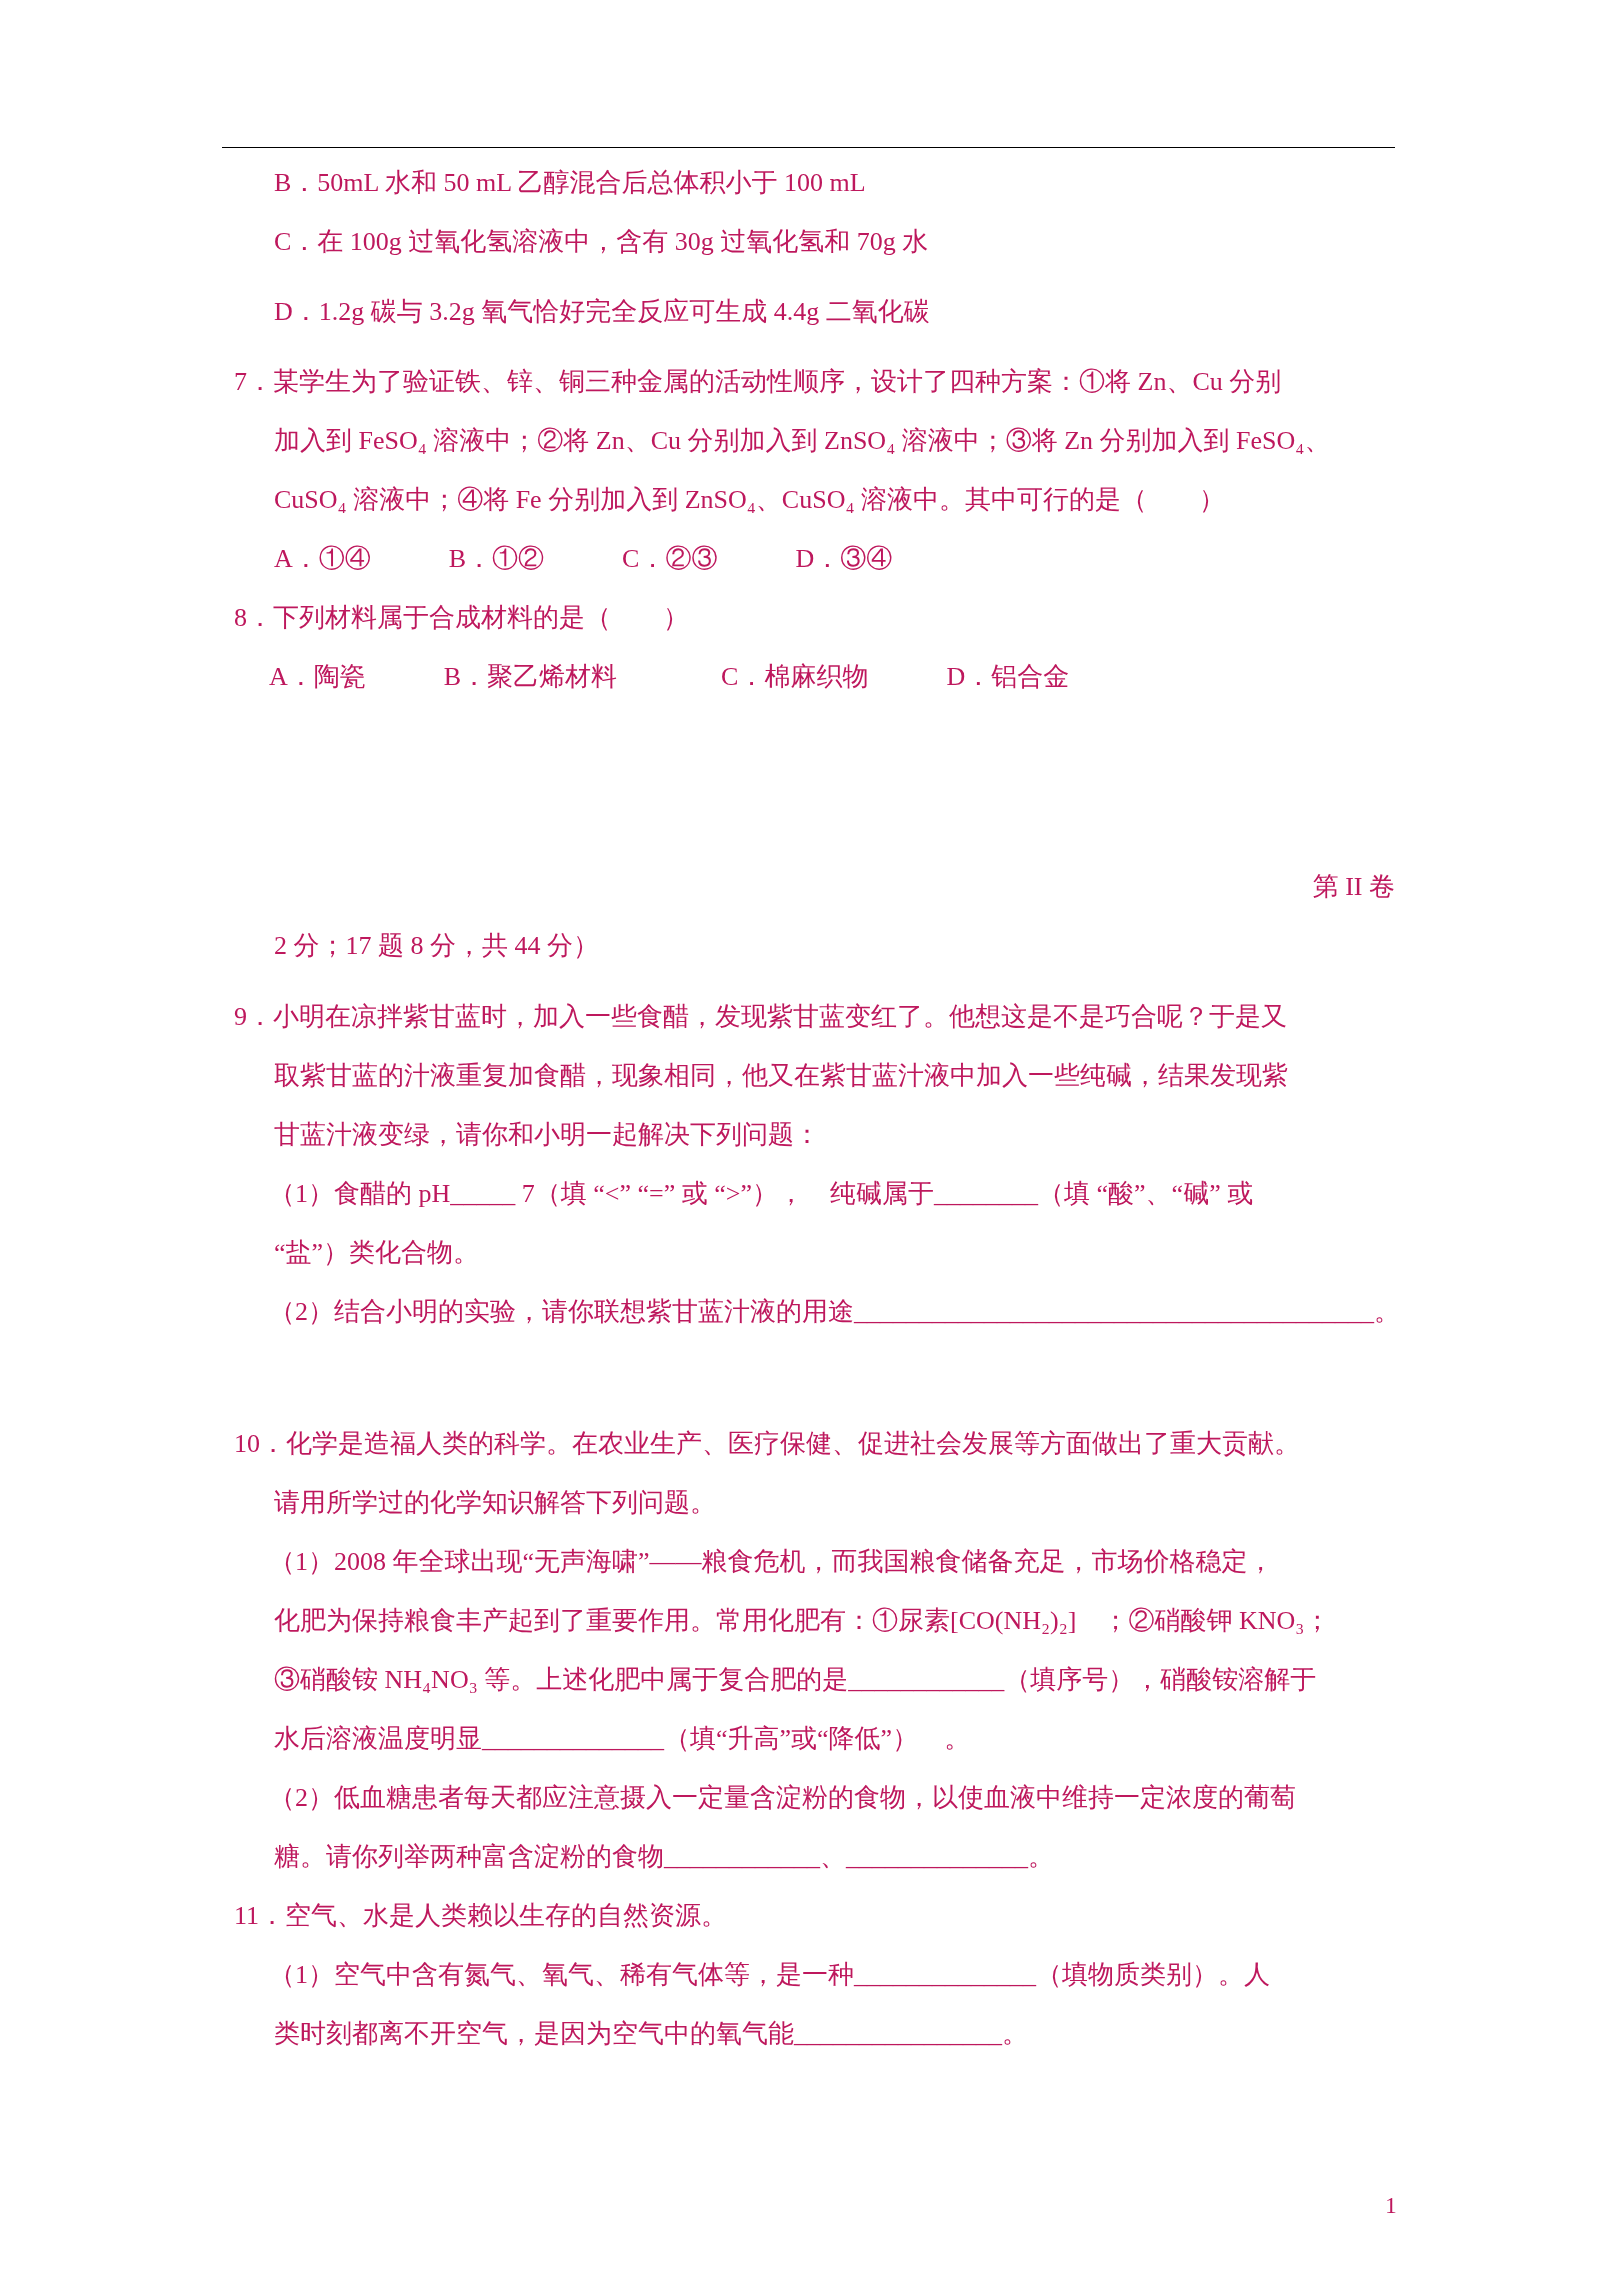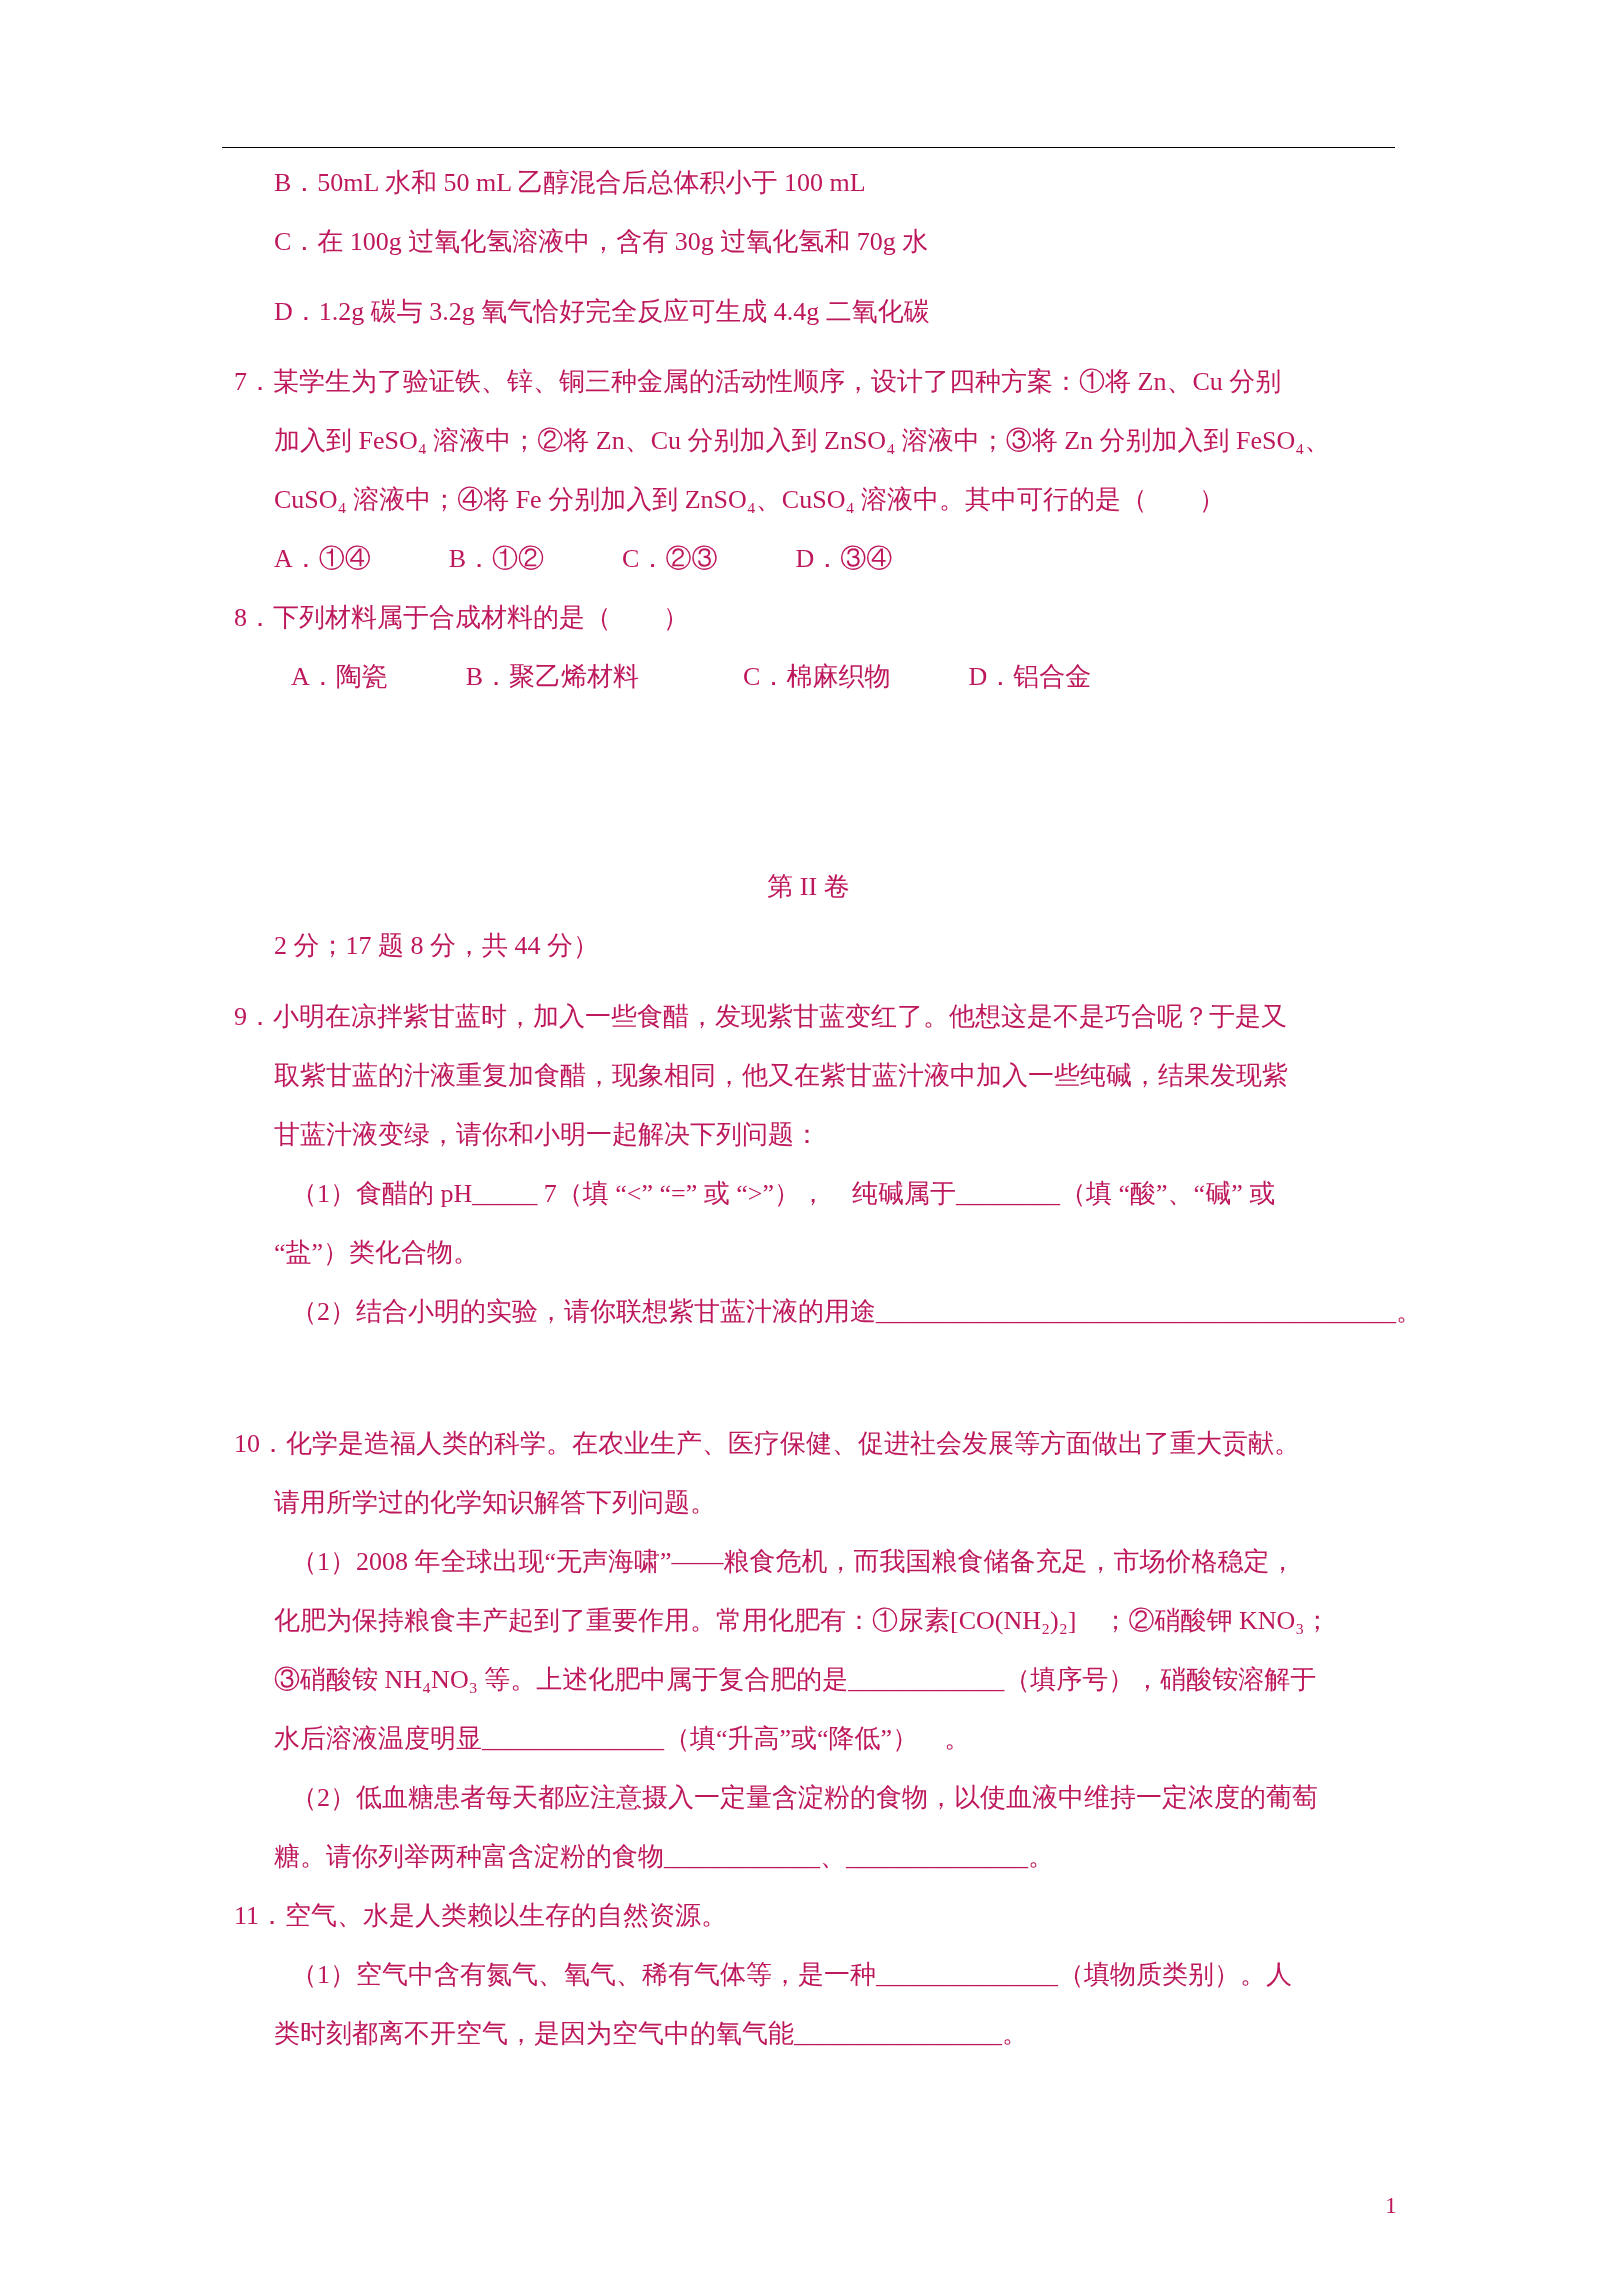--- a/index.html
+++ b/index.html
@@ -33,21 +33,21 @@
   }
 
   .line {
     margin: 0;
     line-height: 59px;
     white-space: pre;
   }
 
   .indent-0 { margin-left: 12px; }
   .indent-1 { margin-left: 52px; }
-  .indent-2 { margin-left: 69px; }
+  .indent-2 { margin-left: 47px; }
 
   .center {
     text-align: center;
     margin-left: 0;
     width: 1173px;
   }
 
   .page-number {
     position: absolute;
     top: 2194px;
@@ -64,21 +64,21 @@
   <div class="content" id="content">
       <p class="line indent-1">B．50mL 水和 50 mL 乙醇混合后总体积小于 100 mL</p>
       <p class="line indent-1">C．在 100g 过氧化氢溶液中，含有 30g 过氧化氢和 70g 水</p>
       <p class="line indent-1" style="margin-top: 11.2px;">D．1.2g 碳与 3.2g 氧气恰好完全反应可生成 4.4g 二氧化碳</p>
       <p class="line indent-0" style="margin-top: 11.2px;">7．某学生为了验证铁、锌、铜三种金属的活动性顺序，设计了四种方案：①将 Zn、Cu 分别</p>
       <p class="line indent-1">加入到 FeSO₄ 溶液中；②将 Zn、Cu 分别加入到 ZnSO₄ 溶液中；③将 Zn 分别加入到 FeSO₄、</p>
       <p class="line indent-1">CuSO₄ 溶液中；④将 Fe 分别加入到 ZnSO₄、CuSO₄ 溶液中。其中可行的是（　　）</p>
       <p class="line indent-1">A．①④　　　B．①②　　　C．②③　　　D．③④</p>
       <p class="line indent-0">8．下列材料属于合成材料的是（　　）</p>
       <p class="line indent-2">A．陶瓷　　　B．聚乙烯材料　　　　C．棉麻织物　　　D．铝合金</p>
-      <p class="line indent-0 center" style="margin-top: 151px;">第 II 卷</p>
+      <p class="line indent-0 center" style="margin-top: 151px; text-align: right;">第 II 卷</p>
       <p class="line indent-1">2 分；17 题 8 分，共 44 分）</p>
       <p class="line indent-0" style="margin-top: 11.2px;">9．小明在凉拌紫甘蓝时，加入一些食醋，发现紫甘蓝变红了。他想这是不是巧合呢？于是又</p>
       <p class="line indent-1">取紫甘蓝的汁液重复加食醋，现象相同，他又在紫甘蓝汁液中加入一些纯碱，结果发现紫</p>
       <p class="line indent-1">甘蓝汁液变绿，请你和小明一起解决下列问题：</p>
       <p class="line indent-2">（1）食醋的 pH_____ 7（填 “&lt;” “=” 或 “&gt;”），　纯碱属于________（填 “酸”、“碱” 或</p>
       <p class="line indent-1">“盐”）类化合物。</p>
       <p class="line indent-2">（2）结合小明的实验，请你联想紫甘蓝汁液的用途________________________________________。</p>
       <p class="line indent-0" style="margin-top: 73px;">10．化学是造福人类的科学。在农业生产、医疗保健、促进社会发展等方面做出了重大贡献。</p>
       <p class="line indent-1">请用所学过的化学知识解答下列问题。</p>
       <p class="line indent-2">（1）2008 年全球出现“无声海啸”——粮食危机，而我国粮食储备充足，市场价格稳定，</p>

